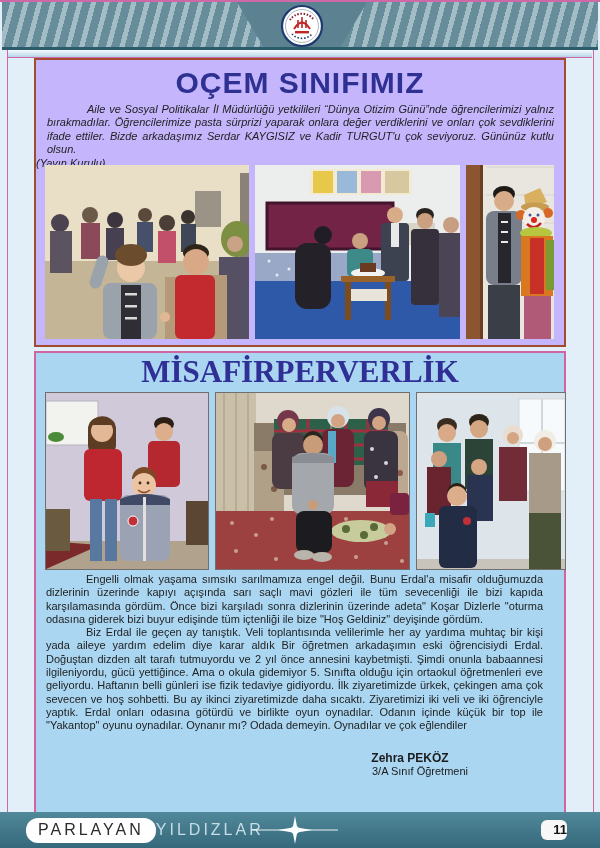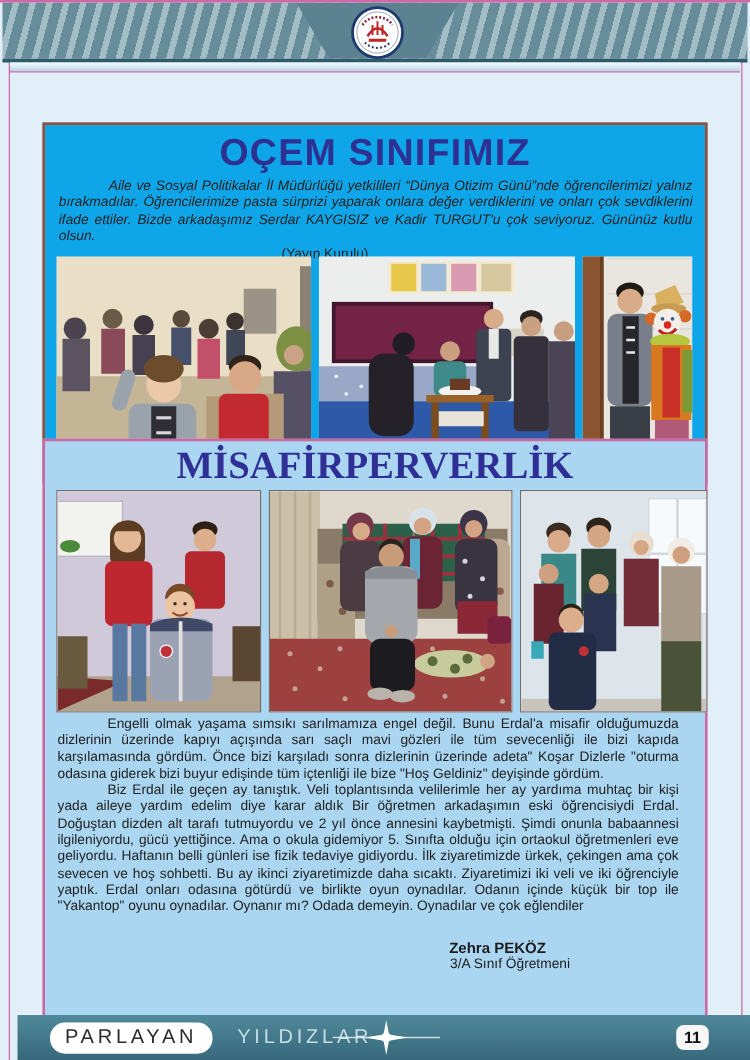--- a/index.html
+++ b/index.html
@@ -18,53 +18,53 @@
     background:repeating-linear-gradient(105deg,#678d9b 0px,#678d9b 8px,#a3bdc7 8px,#a3bdc7 13px);
     border-bottom:3px solid #2c5b6b;z-index:2;}
   .mast-trap{position:absolute;left:226px;top:0;width:148px;height:45px;background:#5c8292;
     clip-path:polygon(6% 0,94% 0,76% 100%,24% 100%);}
   .logo{position:absolute;left:276px;top:1px;}
   .subband{position:absolute;top:50px;left:8px;right:8px;height:7px;
     background:linear-gradient(#f6fbff,#b7d4e8);border-bottom:1px solid #cf68a6;z-index:2;}
 
   
   .sec-yellow{position:absolute;left:34px;top:58px;width:532px;height:289px;box-sizing:border-box;
-    background:#0ea5e9;border:2px solid #a34b2f;z-index:2;margin-top:40px;}
+    background:#c4b5fd;border:2px solid #a34b2f;z-index:2;}
   .sec-yellow h1{margin:6px 0 0;text-align:center;font-size:30px;font-weight:bold;
     color:#2e3192;letter-spacing:1px;font-family:"Liberation Sans",sans-serif;}
   .lead{margin:3px 10px 0 11px;font-size:11px;line-height:1.22;text-align:justify;
     text-indent:40px;color:#222;font-style:italic;}
-  .byline{text-align:center;margin:0 80px 0 0;font-size:11px;color:#222;}
+  .byline{font-style:italic;text-align:left;margin:0 80px 0 0;font-size:11px;color:#222;}
   .row1{position:absolute;left:9px;top:105px;display:flex;gap:6px;}
   .row1 svg{display:block;}
 
   
   .sec-blue{position:absolute;left:34px;top:351px;width:532px;height:556px;box-sizing:border-box;
     background:#aad6f2;border:2px solid #cf66a2;z-index:2;}
   .sec-blue h2{margin:1px 0 0;text-align:center;font-family:"Liberation Serif",serif;
     font-weight:bold;font-size:31px;color:#2f2f96;}
   .row2{position:absolute;left:9px;top:39px;display:flex;gap:6px;}
   .row2 svg{display:block;border:1px solid #6f6f6f;background:#fff;}
   .textblock{position:absolute;top:220px;left:10px;right:21px;}
   .textblock p{margin:0;font-size:11px;line-height:1.21;text-align:justify;
     text-indent:40px;color:#222;}
-  .signature{position:absolute;top:398px;right:108px;text-align:center;color:#1c1c1c;}
+  .signature{position:absolute;top:398px;right:96px;text-align:center;color:#1c1c1c;}
   .sig-name{font-weight:bold;font-size:12px;}
   .sig-role{font-size:11px;margin-left:20px;}
 
   
-  .footer{position:absolute;top:812px;left:14px;right:0;height:36px;
+  .footer{position:absolute;top:812px;left:0;right:0;height:36px;
     background:linear-gradient(#51899a,#35687b);z-index:3;}
   .brand{position:absolute;left:26px;top:6px;display:flex;align-items:center;height:24px;}
   .pill{background:#ffffff;border-radius:12px;padding:3px 12px 4px;font-size:16px;
     letter-spacing:3px;color:#2b2b2b;font-weight:normal;}
-  .brand2{color:#c6dde6;font-size:16px;letter-spacing:3px;margin-left:20px;font-weight:normal;text-align:right;}
+  .brand2{color:#c6dde6;font-size:16px;letter-spacing:3px;margin-left:0;font-weight:normal;text-align:right;}
   .sparkle{position:absolute;left:252px;top:4px;}
   .pagenum{position:absolute;right:33px;top:8px;background:#f7f7f7;border-radius:6px;
-    min-width:26px;height:20px;line-height:20px;text-align:center;font-weight:bold;
+    min-width:26px;height:20px;line-height:20px;text-align:right;font-weight:bold;
     font-size:13px;color:#111;}
 </style>
 </head>
 <body>
 
 <div class="topline"></div>
 <div class="frame"></div>
 
 <header class="masthead">
   <div class="mast-trap"></div>

